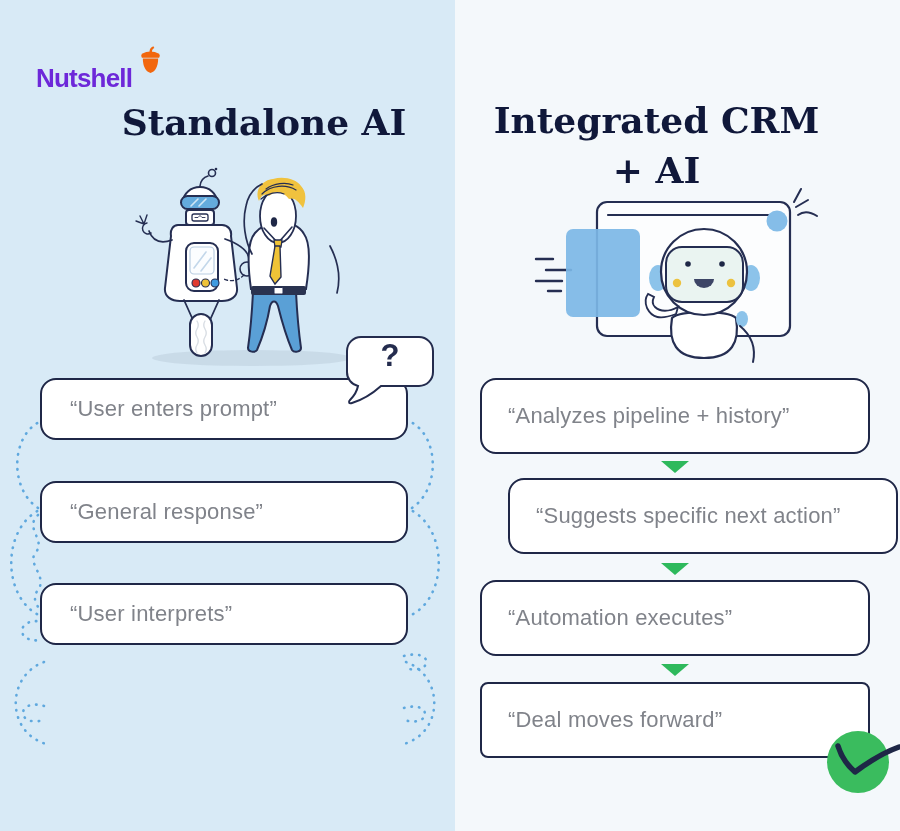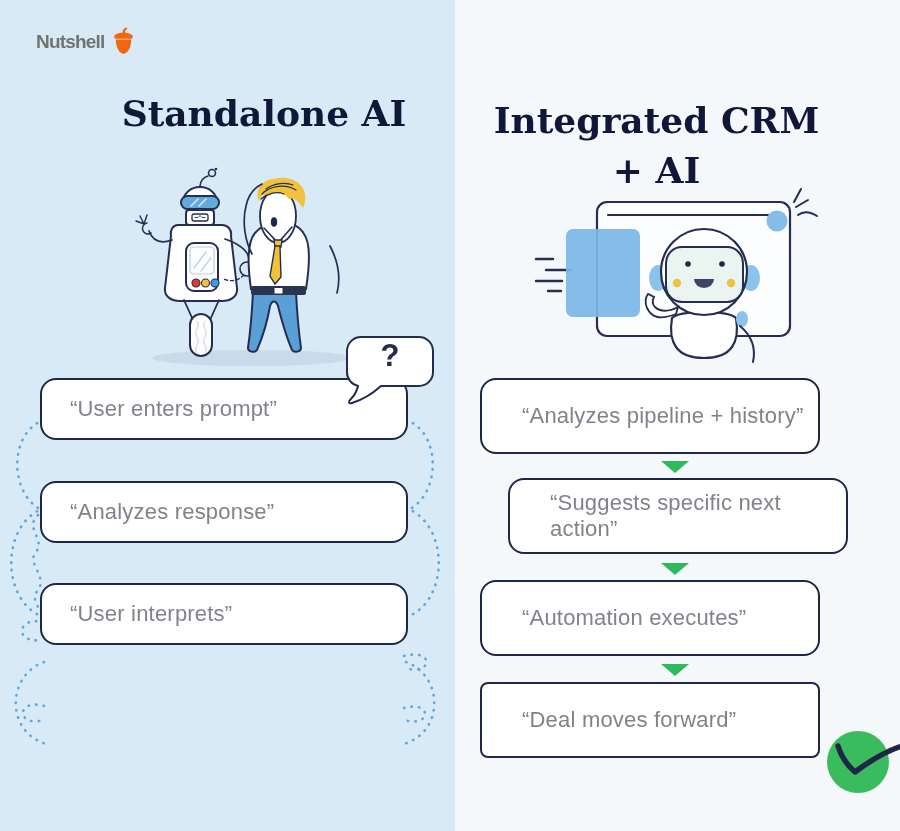--- a/index.html
+++ b/index.html
@@ -5,41 +5,41 @@
   html,body{margin:0;padding:0;background:#e9eef4;}
   #canvas{
     position:relative;width:900px;height:831px;overflow:hidden;
     font-family:"Liberation Sans",sans-serif;
   }
   .half{position:absolute;top:0;height:831px;}
   #left-half{left:0;width:455px;background:#d8eaf6;}
   #right-half{left:455px;width:445px;background:#f4f8fb;}
 
   .logo{position:absolute;left:36px;top:27px;display:flex;align-items:center;gap:7px;z-index:4;}
-  .logo-text{font-weight:800;font-size:19px;letter-spacing:-0.8px;color:#737373;}
+  .logo-text{font-weight:800;font-size:26px;letter-spacing:-0.8px;color:#6d28d9;margin-top:36px;}
 
   .col-title{
     position:absolute;z-index:2;text-align:center;
     font-family:"DejaVu Serif",serif;font-weight:700;color:#10183a;
     font-size:36px;line-height:50px;
   }
-  #title-left{left:0;top:88px;width:528px;}
+  #title-left{left:0;top:97px;width:528px;}
   #title-right{left:430px;top:95px;width:453px;}
 
   .step-box{
     position:absolute;z-index:2;background:#ffffff;
     border:2px solid #1f2747;border-radius:16px;
     display:flex;align-items:center;box-sizing:border-box;
   }
   .step-box .step-label{
     color:#80838a;font-size:22px;letter-spacing:0.2px;
     font-family:"Liberation Sans",sans-serif;
   }
   .left-box{left:40px;width:368px;height:62px;padding-left:28px;}
-  .right-box{left:480px;width:340px;height:76px;padding-left:40px;}
+  .right-box{left:480px;width:390px;height:76px;padding-left:26px;}
 
   .green-arrow{
     position:absolute;z-index:2;width:0;height:0;
     border-left:14px solid transparent;border-right:14px solid transparent;
     border-top:12px solid #2eb95c;
   }
 
   #check-badge{position:absolute;left:827px;top:731px;z-index:3;}
   #check-circle{position:absolute;left:0;top:0;width:62px;height:62px;border-radius:50%;background:#3abc5e;}
   #check-svg{position:absolute;left:0;top:0;overflow:visible;}
@@ -89,21 +89,21 @@
       <path d="M 404 656 C 434 648 434 676 404 668"></path>
       <path d="M 406 662 C 444 676 444 732 404 744"></path>
       <path d="M 404 708 C 432 700 432 728 404 720"></path>
     </g>
   </svg>
 
   <div class="step-box left-box" style="top:378px;">
     <span class="step-label">“User enters prompt”</span>
   </div>
   <div class="step-box left-box" style="top:481px;">
-    <span class="step-label">“Analyzes response”</span>
+    <span class="step-label">“General response”</span>
   </div>
   <div class="step-box left-box" style="top:583px;">
     <span class="step-label">“User interprets”</span>
   </div>
 
   <div class="step-box right-box" style="top:378px;">
     <span class="step-label">“Analyzes pipeline + history”</span>
   </div>
   <div class="step-box right-box" style="top:478px;margin-left:28px;">
     <span class="step-label">“Suggests specific next action”</span>

